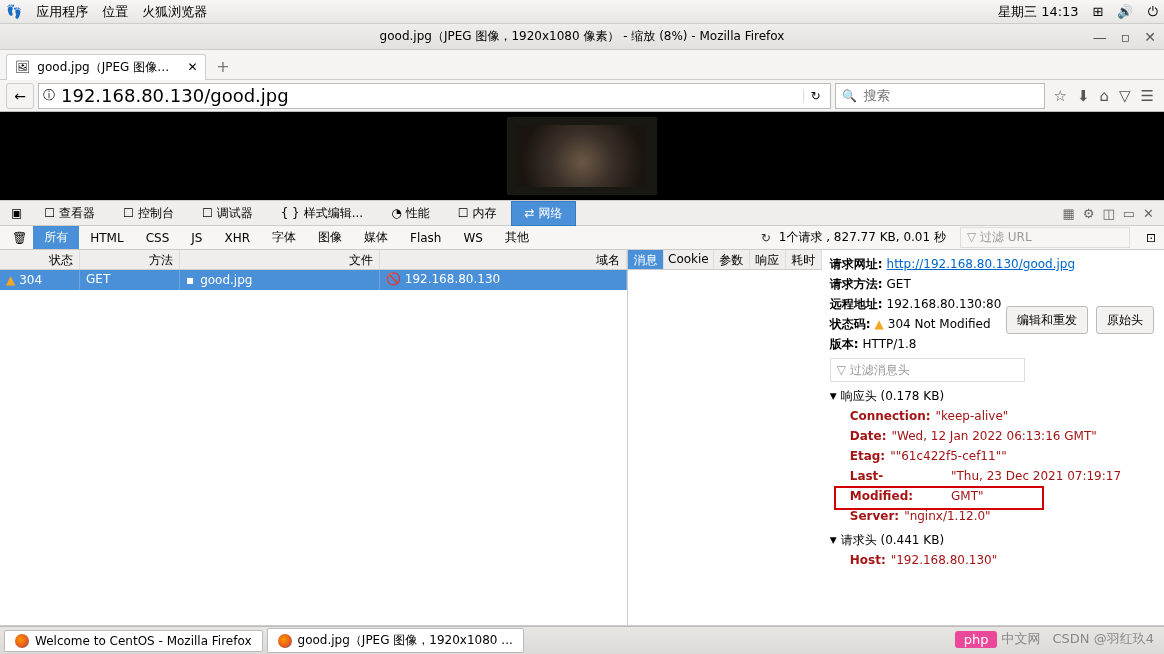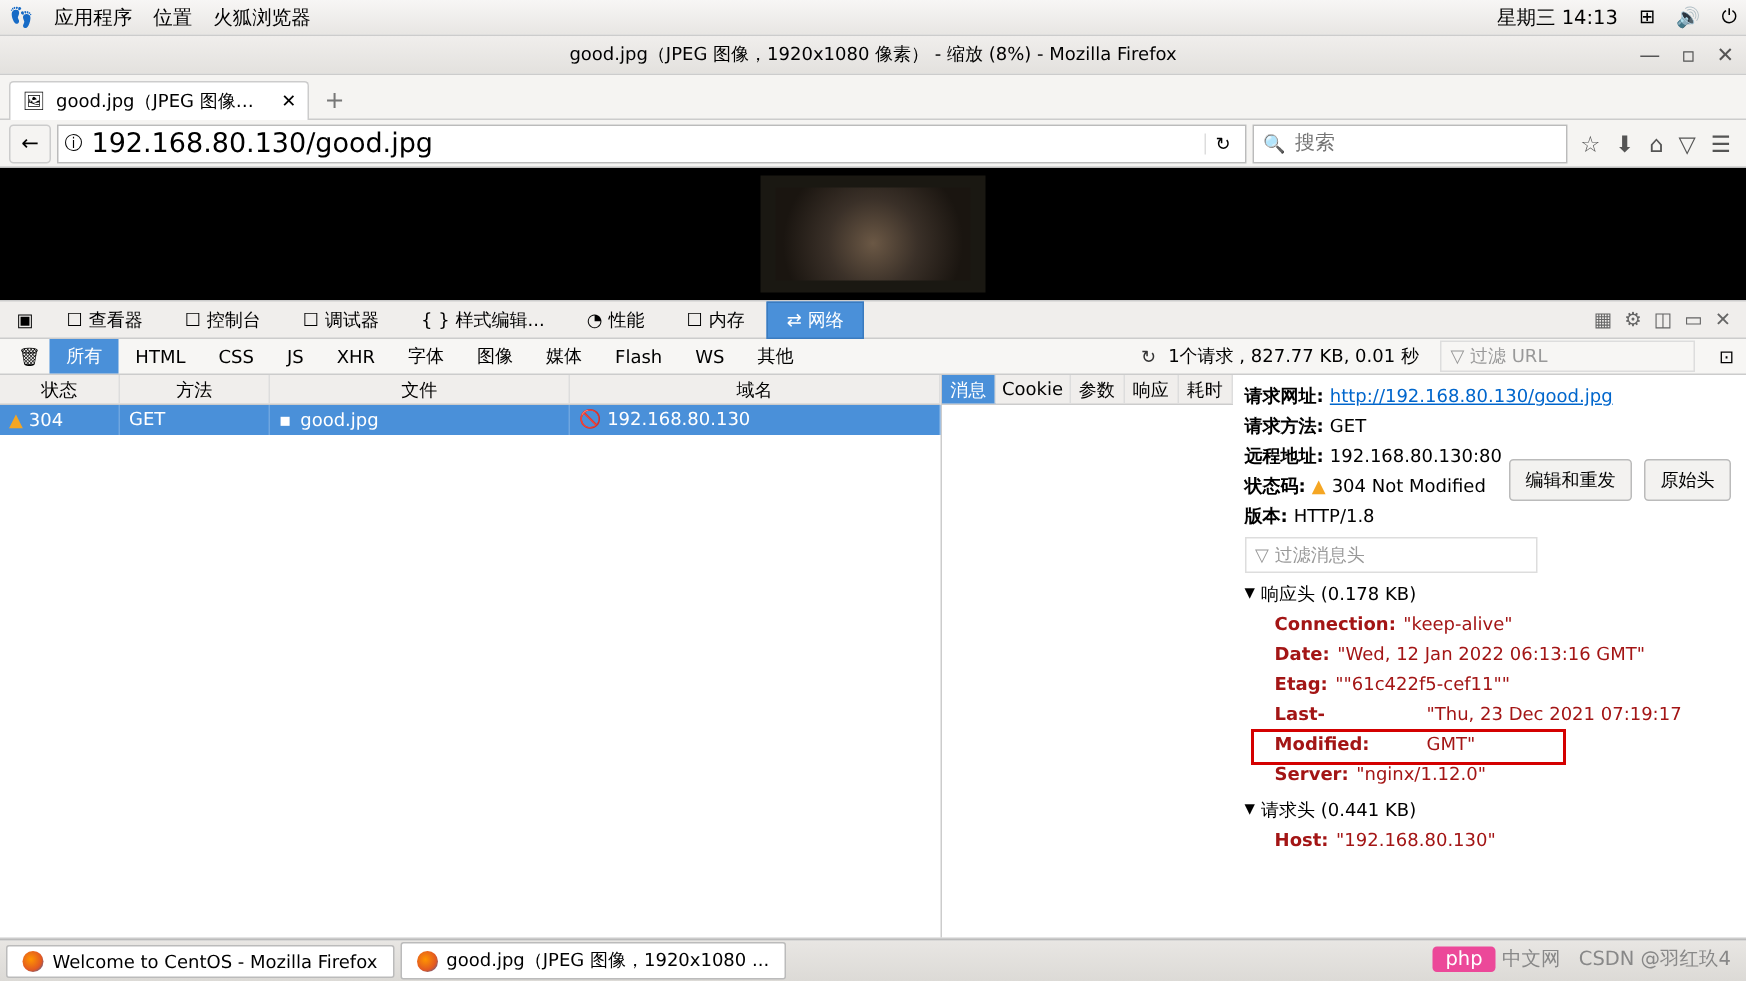--- a/index.html
+++ b/index.html
@@ -40,21 +40,21 @@
 .fbtn{padding:2px 10px;border:1px solid transparent}
 .fbtn.active{background:#4a90d9;color:#fff}
 .request-info{margin-left:auto;font-size:12px;display:flex;align-items:center;gap:8px}
 .request-info .req-icon{color:#333}
 .filter-url{border:1px solid #ddd;padding:1px 6px;color:#999;width:170px;margin-left:6px}
 .popout-icon{margin-left:6px;padding:2px}
 
 .main-split{display:flex;height:calc(654px - 24px - 26px - 30px - 32px - 88px - 26px - 24px - 28px);border-bottom:1px solid #ccc}
 .net-table{width:628px;border-right:1px solid #ccc;display:flex;flex-direction:column}
 .net-header{display:flex;height:20px;background:#f0eeec;border-bottom:1px solid #ccc}
-.net-header div{padding:2px 6px;text-align:center;border-right:1px solid #ddd}
+.net-header div{padding:2px 6px;text-align:right;border-right:1px solid #ddd}
 .col-status{width:80px}.col-method{width:100px}.col-file{width:200px}.col-domain{flex:1}
 .net-row{display:flex;height:20px;background:#4a90d9;color:#fff}
 .net-row div{padding:2px 6px;border-right:1px solid rgba(255,255,255,.2);white-space:nowrap}
 .net-row .col-file{text-align:left;display:flex;align-items:center;gap:6px}
 .net-row .col-status{display:flex;align-items:center;gap:4px}
 .warn{color:#f5a623}
 
 .details{flex:1;display:flex;flex-direction:row;overflow:hidden}
 .detail-tabs{height:20px;display:flex;border-bottom:1px solid #ccc;background:#f0eeec}
 .detail-tabs div{flex:1;text-align:center;padding:2px 4px;border-right:1px solid #ddd}

